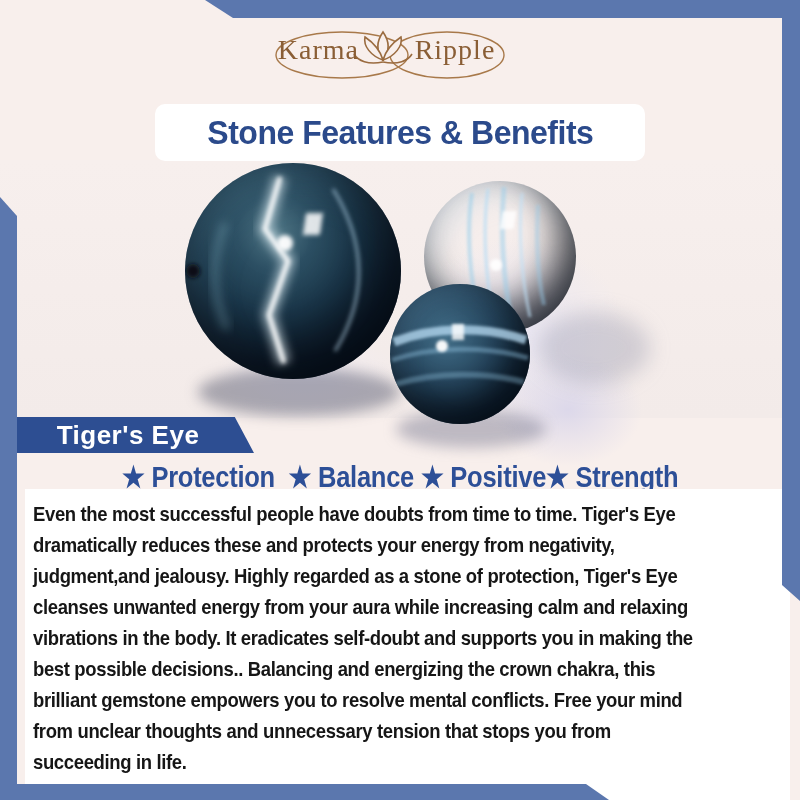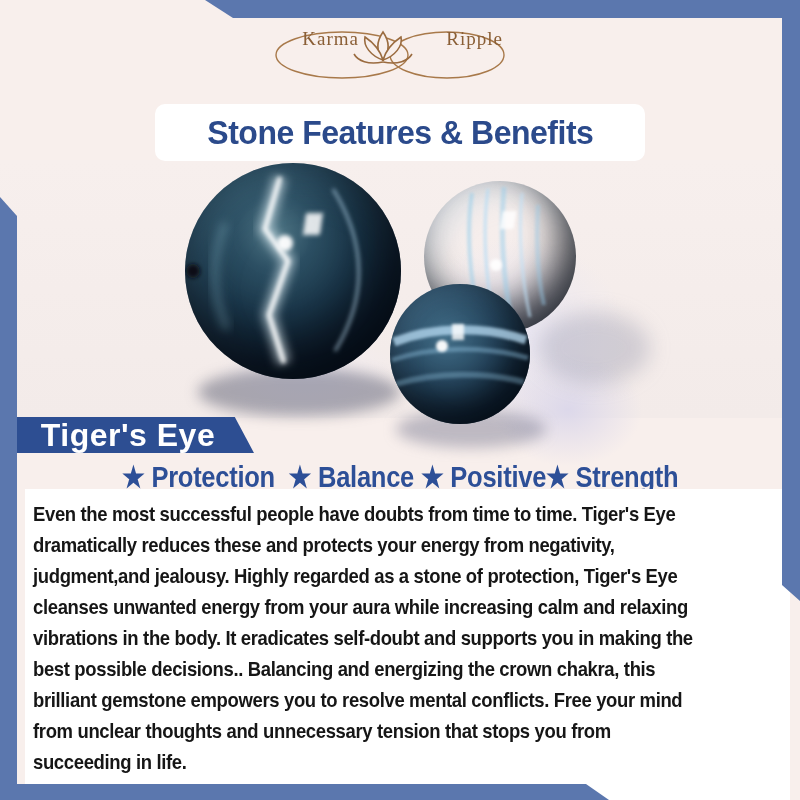--- a/index.html
+++ b/index.html
@@ -6,24 +6,24 @@
   body{width:800px;height:800px;overflow:hidden;background:#f8efec;
        font-family:"Liberation Sans",sans-serif;}
   .stage{position:relative;width:800px;height:800px;background:#f8efec;}
 
   
   .frame-svg{position:absolute;inset:0;pointer-events:none;z-index:40;}
 
   
   .logo{position:absolute;left:265px;top:16px;width:270px;height:80px;z-index:5;}
   .logo svg.flourish{position:absolute;inset:0;}
-  .logo .word{position:absolute;top:12px;font-family:"Liberation Serif",serif;
-              font-size:19px;color:#8a5e35;letter-spacing:1px;}
+  .logo .word{position:absolute;top:18px;font-family:"Liberation Serif",serif;
+              font-size:28px;color:#8a5e35;letter-spacing:1px;}
   .logo .word.left{left:10px;width:84px;text-align:right;}
-  .logo .word.right{left:142px;width:96px;text-align:right;}
+  .logo .word.right{left:142px;width:96px;text-align:center;}
 
   
   .header-band{position:absolute;left:155px;top:104px;width:490px;height:57px;
                background:#ffffff;display:flex;align-items:center;justify-content:center;z-index:6;border-radius:10px;}
   .header-band h1{margin:0;font-size:34px;font-weight:700;color:#2b4a8b;
                   letter-spacing:-0.5px;transform:scaleX(.94);white-space:nowrap;}
 
   
   .photo-strip{position:absolute;left:0;top:160px;width:800px;height:258px;
                background:linear-gradient(#f7efed,#f3ebe9);z-index:1;}
@@ -48,21 +48,21 @@
     background:radial-gradient(circle at 46% 30%, #47748f 0%, #28496 35%, #254863 38%, #142a40 72%, #0c1828 100%);
     box-shadow:inset -14px -22px 38px rgba(3,7,16,.8), inset 10px 12px 30px rgba(130,180,210,.20);}
   .sphere-small{left:390px;top:284px;width:140px;height:140px;
     background:radial-gradient(circle at 40% 38%, #426e88 0%, #26465e 40%, #132838 76%, #0b1624 100%);
     box-shadow:inset -12px -20px 34px rgba(3,7,16,.8), inset 8px 10px 26px rgba(130,180,210,.20);}
 
   
   .stone-banner{position:absolute;left:14px;top:417px;width:240px;height:36px;
     background:#2d4e92;clip-path:polygon(0 0,92% 0,100% 100%,0 100%);
     display:flex;align-items:center;justify-content:center;z-index:10;}
-  .stone-banner span{color:#ffffff;font-size:32px;font-weight:700;letter-spacing:.5px;
+  .stone-banner span{color:#ffffff;font-size:26px;font-weight:700;letter-spacing:.5px;
     transform:translateX(-6px);white-space:nowrap;}
 
   
   .benefits-row{position:absolute;left:0;top:460px;width:800px;height:40px;
     display:flex;justify-content:center;z-index:10;}
   .benefits-row span{color:#2d4f97;font-size:29px;font-weight:700;white-space:pre;
     letter-spacing:-0.3px;transform:scaleX(.88);}
 
   
   .desc-box{position:absolute;left:25px;top:489px;width:765px;height:351px;

